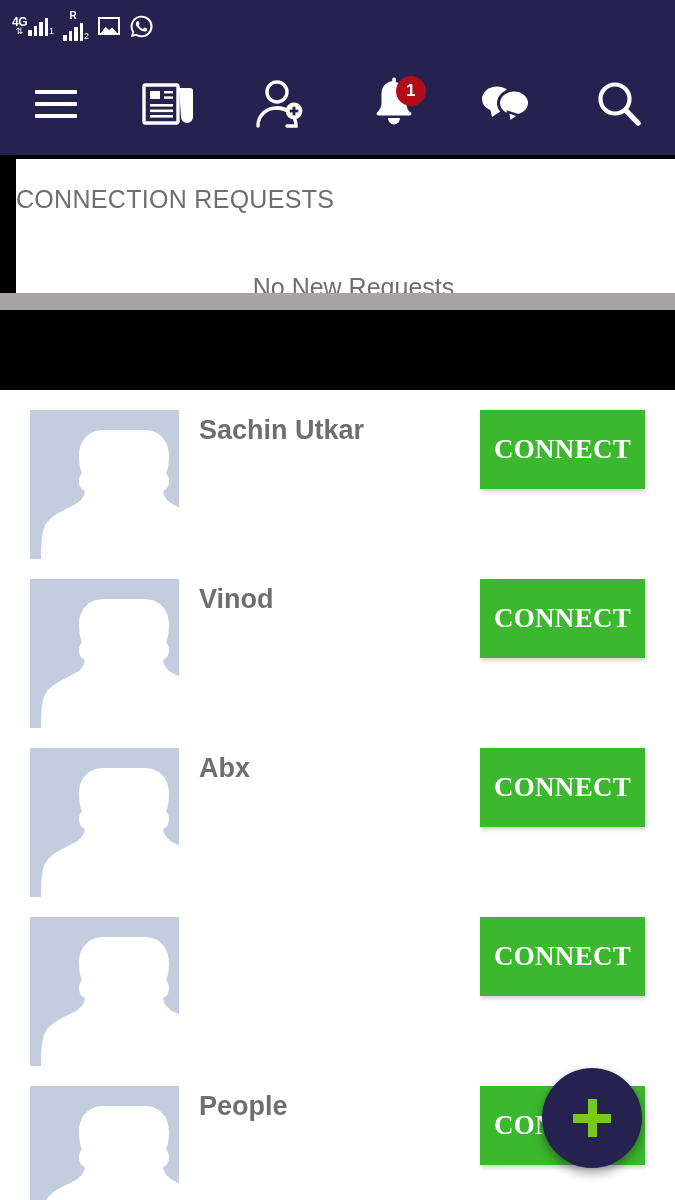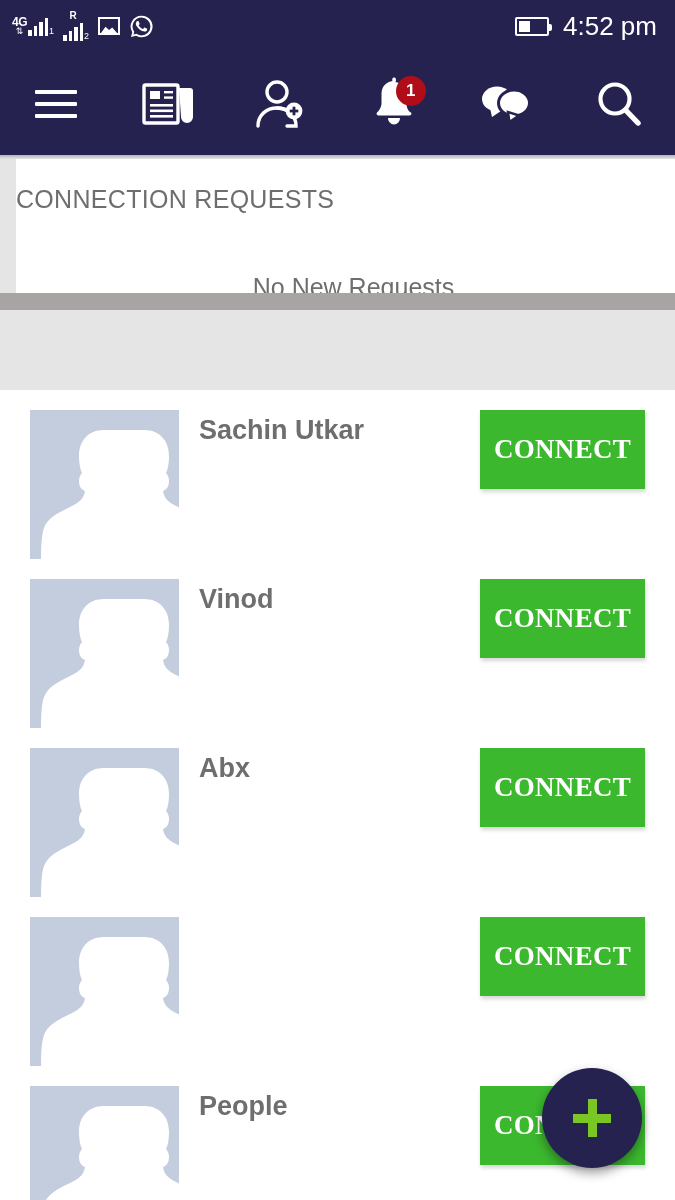--- a/index.html
+++ b/index.html
@@ -9,21 +9,21 @@
     height: 1200px;
     overflow: hidden;
     background: #ffffff;
     font-family: "Liberation Sans", sans-serif;
   }
 
   #app {
     position: relative;
     width: 675px;
     height: 1200px;
-    background: #e5e5e5;
+    background: #000000;
     overflow: hidden;
   }
 
   
   .status-bar {
     position: absolute;
     top: 0; left: 0;
     width: 675px;
     height: 52px;
     background: #262250;
@@ -296,26 +296,20 @@
       </div>
 
       <div class="img-icon"></div>
 
       <svg class="wa-icon" viewBox="0 0 24 24">
         <path d="M12 1.6A10.4 10.4 0 0 0 3.1 17.4L1.9 22.1l4.85-1.25A10.4 10.4 0 1 0 12 1.6zm0 1.8a8.6 8.6 0 0 1 0 17.2 8.55 8.55 0 0 1-4.5-1.3l-.4-.23-2.75.71.72-2.66-.24-.4A8.6 8.6 0 0 1 12 3.4z" fill="#ffffff"></path>
         <path d="M9.3 7.2c-.2-.45-.4-.45-.6-.46h-.5c-.18 0-.47.07-.72.34-.25.27-.94.92-.94 2.25 0 1.32.96 2.6 1.1 2.78.13.18 1.87 2.98 4.6 4.06 2.27.9 2.73.72 3.23.67.5-.04 1.6-.65 1.82-1.29.23-.63.23-1.17.16-1.28-.07-.12-.25-.19-.52-.32-.27-.14-1.6-.79-1.85-.88-.25-.1-.43-.14-.61.13-.18.27-.7.9-.86 1.08-.15.18-.3.2-.57.07-.27-.14-1.14-.42-2.17-1.34-.8-.71-1.34-1.59-1.5-1.86-.15-.27-.01-.42.12-.56.12-.12.27-.32.4-.48.14-.16.18-.27.27-.45.09-.18.05-.34-.02-.48-.07-.13-.61-1.47-.84-2z" fill="#ffffff"></path>
       </svg>
     </div>
 
-    <div class="status-right">
-      <div class="battery">
-        <div class="lvl" style="width: 42%;"></div>
-      </div>
-      <div class="clock">4:52 pm</div>
-    </div>
   </div>
 
   <div class="toolbar">
 
     <div class="tb-btn">
       <div class="hamburger">
         <span></span>
           <span></span>
           <span></span>
       </div>

